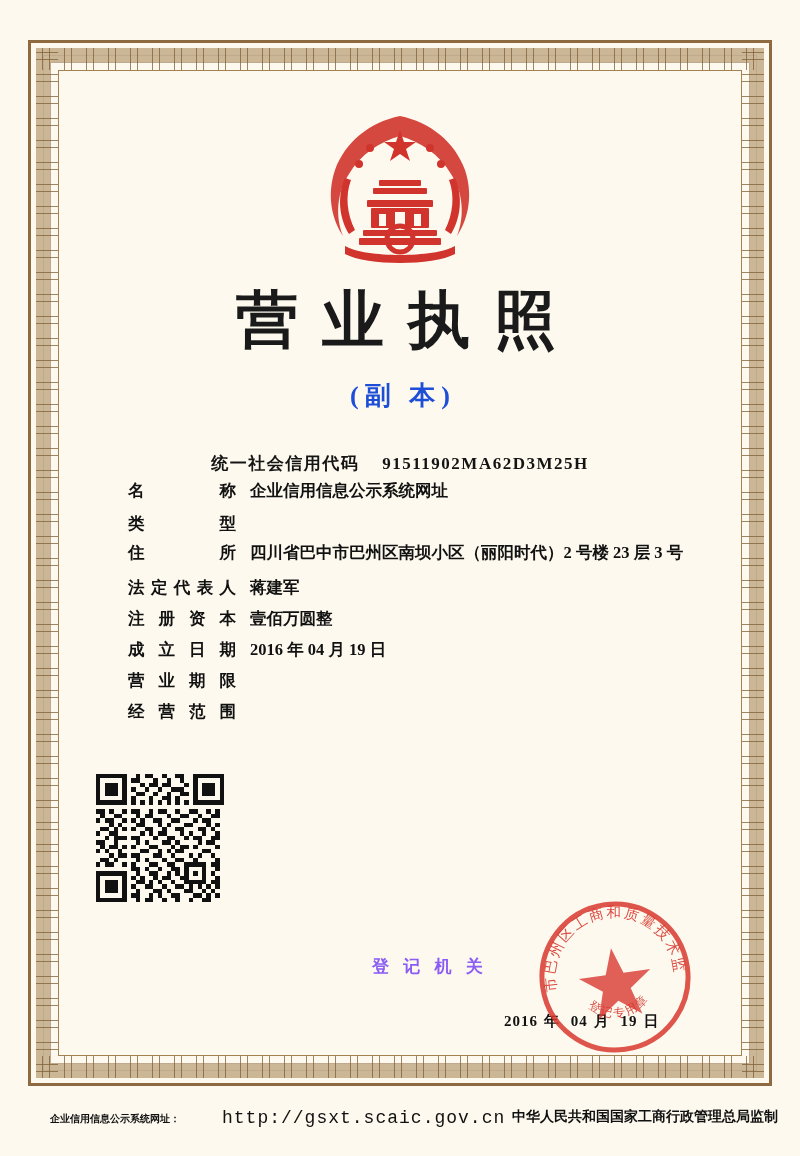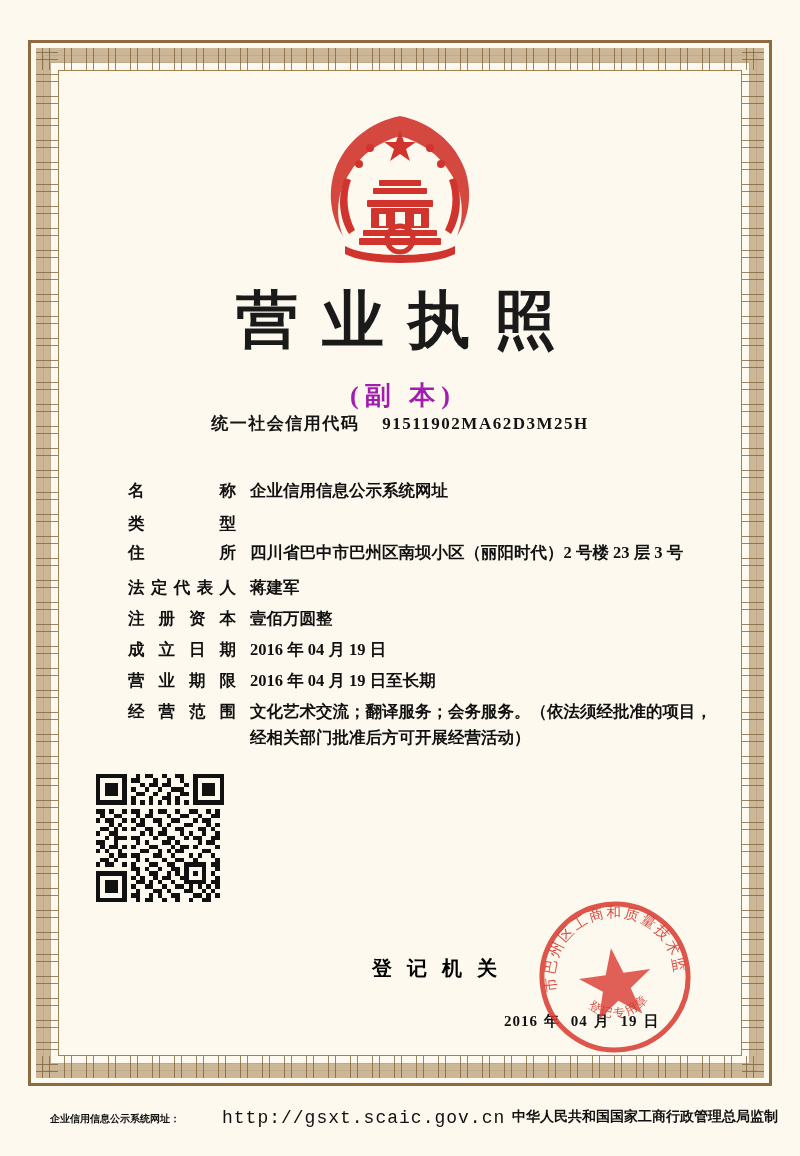--- a/index.html
+++ b/index.html
@@ -125,26 +125,26 @@
   }
   .sub-title {
     position: absolute;
     left: 0; right: 0;
     top: 378px;
     text-align: center;
     font-size: 26px;
     font-weight: bold;
     letter-spacing: 6px;
     text-indent: 6px;
-    color: #a21caf;
+    color: #1d4ed8;
   }
   .credit-code {
     position: absolute;
     left: 0; right: 0;
-    top: 412px;
+    top: 452px;
     text-align: center;
     font-size: 17px;
     font-weight: bold;
     letter-spacing: 1.5px;
     color: #141414;
   }
 
   
   .fields {
     position: absolute;
@@ -206,24 +206,24 @@
     top: 774px;
     width: 128px;
     height: 128px;
   }
 
   
   .registry {
     position: absolute;
     left: 372px;
     top: 955px;
-    font-size: 20px;
+    font-size: 17px;
     font-weight: bold;
     letter-spacing: 5px;
-    color: #000000;
+    color: #8b5cf6;
   }
   .date-line {
     position: absolute;
     left: 498px;
     top: 1012px;
     font-size: 15px;
     color: #111;
     letter-spacing: 1px;
     font-weight: 600;
   }
@@ -386,32 +386,29 @@
       <div class="field-value serif-num">2016 年 04 月 19 日</div>
     </div>
 
     <div class="field-row row-tight">
       <div class="field-label">
         <span>营</span>
           <span>业</span>
           <span>期</span>
           <span>限</span>
       </div>
-      <div class="field-value serif-num">2016 年 04 月 19 日至长期</div>
     </div>
 
     <div class="field-row">
       <div class="field-label">
         <span>经</span>
           <span>营</span>
           <span>范</span>
           <span>围</span>
       </div>
-      <div class="field-value multi" style="white-space: pre-line;">文化艺术交流；翻译服务；会务服务。（依法须经批准的项目，
-经相关部门批准后方可开展经营活动）</div>
     </div>
 
   </div>
 
 
   <div class="qr">
     <svg viewBox="0 0 29 29" width="128" height="128" shape-rendering="crispEdges" aria-hidden="true">
       <rect width="29" height="29" fill="#fdf9ee"></rect>
       <g fill="#111">
 

